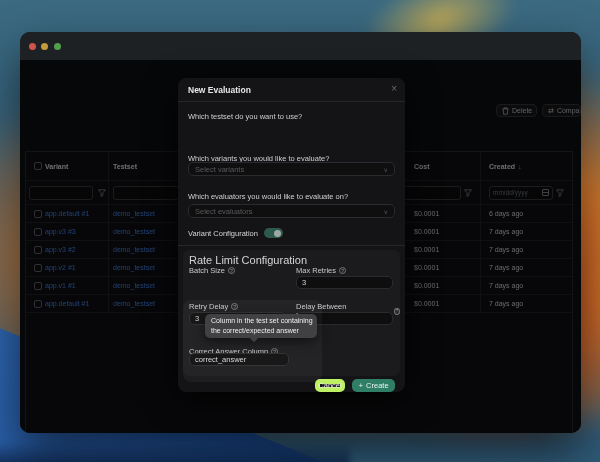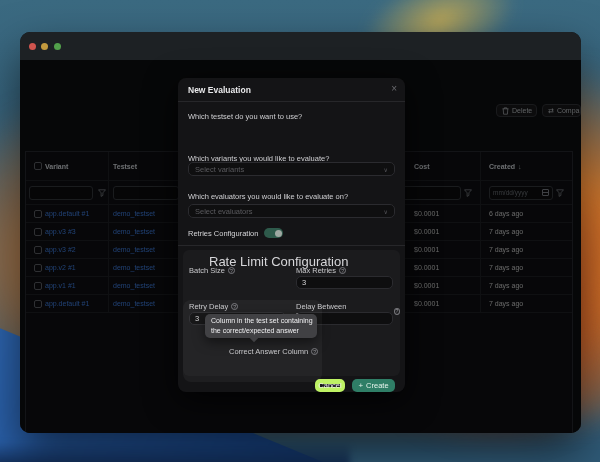--- a/index.html
+++ b/index.html
@@ -91,21 +91,21 @@
     justify-content:space-between; padding:0 6px; }
   .m-ph { font-size:7.5px; color:#5a5a5e; }
   .chev { font-size:6px; color:#55555a; }
   .adv-row { position:absolute; left:10px; top:150px; display:flex; align-items:center; gap:6px; }
   .adv-label { font-size:7.5px; color:#d4d4d7; }
   .toggle { width:19px; height:10px; border-radius:5px; background:#2e5a4b; position:relative; }
   .toggle .knob { position:absolute; right:1.5px; top:1.5px; width:7px; height:7px; border-radius:50%; background:#9fa8a2; }
   .m-divider { position:absolute; left:0; right:0; top:167px; border-top:1px solid #27272a; }
   .panel { position:absolute; left:5px; top:172px; width:217px; height:126px;
     background:#1b1b1d; border-radius:6px; }
-  .p-heading { position:absolute; left:6px; top:4px; font-size:13px; color:#d6d6d9;margin-left:20px; }
+  .p-heading { position:absolute; left:6px; top:4px; font-size:11px; color:#d6d6d9; }
   .p-label { position:absolute; font-size:7.5px; color:#c9c9cc; display:flex; align-items:center; gap:3px; }
   .qi { display:inline-flex; align-items:center; justify-content:center; width:7px; height:7px;
     border:1px solid #77777c; border-radius:50%; font-size:5px; color:#9a9a9f; }
   .p-input { position:absolute; height:13px; background:#0e0e0f; border:1px solid #2b2b2f;
     border-radius:5px; color:#d6d6d8; font-size:7.5px; padding:0 5px;
     font-family:"Liberation Sans",sans-serif; }
   .glow { position:absolute; left:5px; top:222px; width:139px; height:82px;
     background:rgba(255,255,255,.045); border-radius:8px; }
   .tooltip { position:absolute; left:27px; top:236px; width:112px; height:24px; background:#414144;
     border-radius:5px; padding:2px 6px; box-shadow:0 4px 12px rgba(0,0,0,.5); z-index:3; }
@@ -320,21 +320,21 @@
       <span class="chev">∨</span>
     </div>
 
     <div class="m-label" style="top:114px;">Which evaluators you would like to evaluate on?</div>
     <div class="m-select" style="top:126px;">
       <span class="m-ph">Select evaluators</span>
       <span class="chev">∨</span>
     </div>
 
     <div class="adv-row">
-      <span class="adv-label">Retries Configuration</span>
+      <span class="adv-label">Variant Configuration</span>
       <span class="toggle">
           <span class="knob"></span>
         </span>
     </div>
 
     <div class="m-divider"></div>
 
     <div class="panel">
       <div class="p-heading">Rate Limit Configuration</div>
 
@@ -354,24 +354,25 @@
         <span class="qi">?</span>
       </div>
       <input class="p-input" style="left: 6px; top: 62px; width: 97px;" value="3">
 
       <div class="p-label" style="left:113px; top:52px;gap:31px;">
         <span>Delay Between Batches</span>
         <span class="qi">?</span>
       </div>
       <input class="p-input" style="left: 113px; top: 62px; width: 97px;" value="">
 
-      <div class="p-label" style="left:6px; top:97px;margin-left:40px;">
+      <div class="p-label" style="left:6px; top:97px;">
         <span>Correct Answer Column</span>
         <span class="qi">?</span>
       </div>
+      <input class="p-input" style="left: 6px; top: 103px; width: 100px;" value="correct_answer">
     </div>
 
     <div class="glow"></div>
     <div class="tooltip">
       <div class="tl">Column in the test set containing</div>
       <div class="tl">the correct/expected answer</div>
       <div class="arrow"></div>
     </div>
 
     <div class="m-footer-btn btn-cancel">

